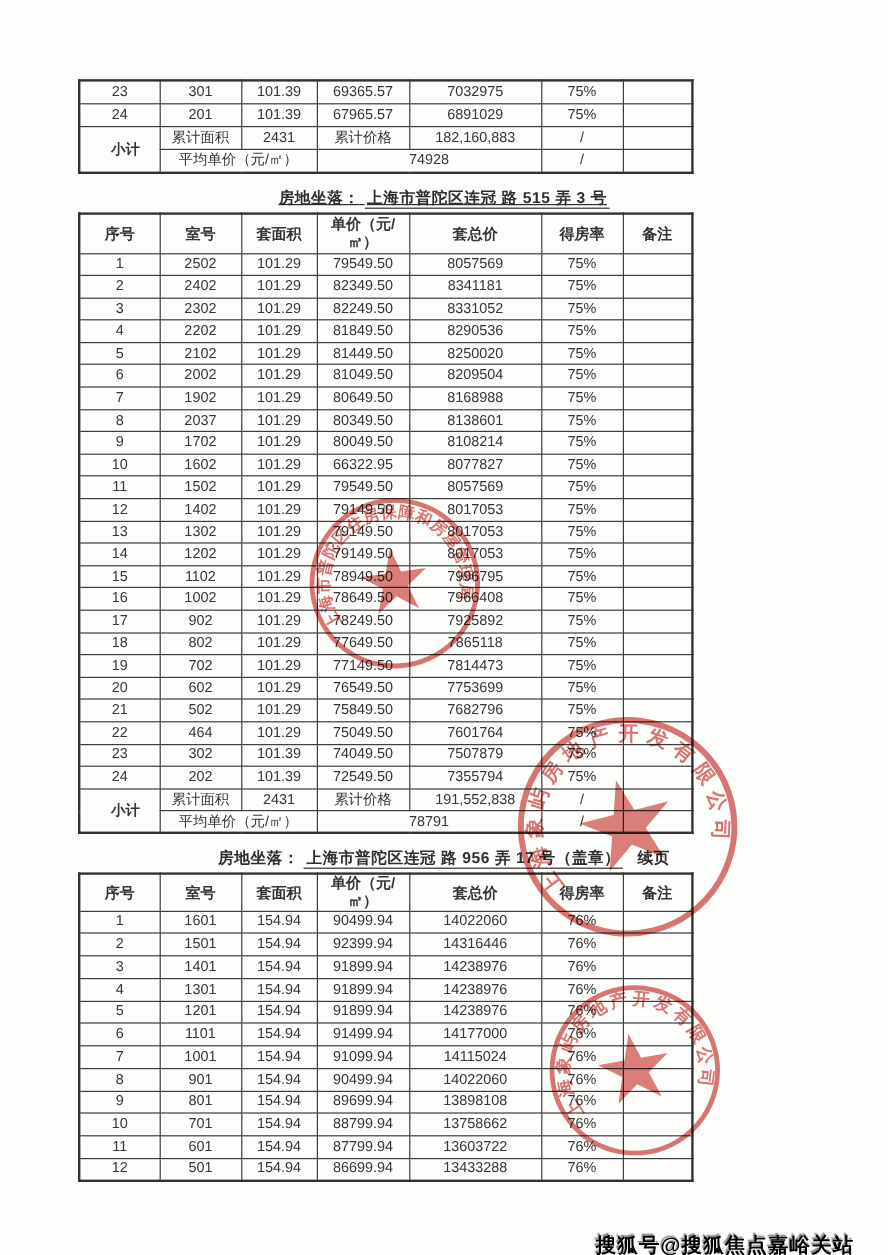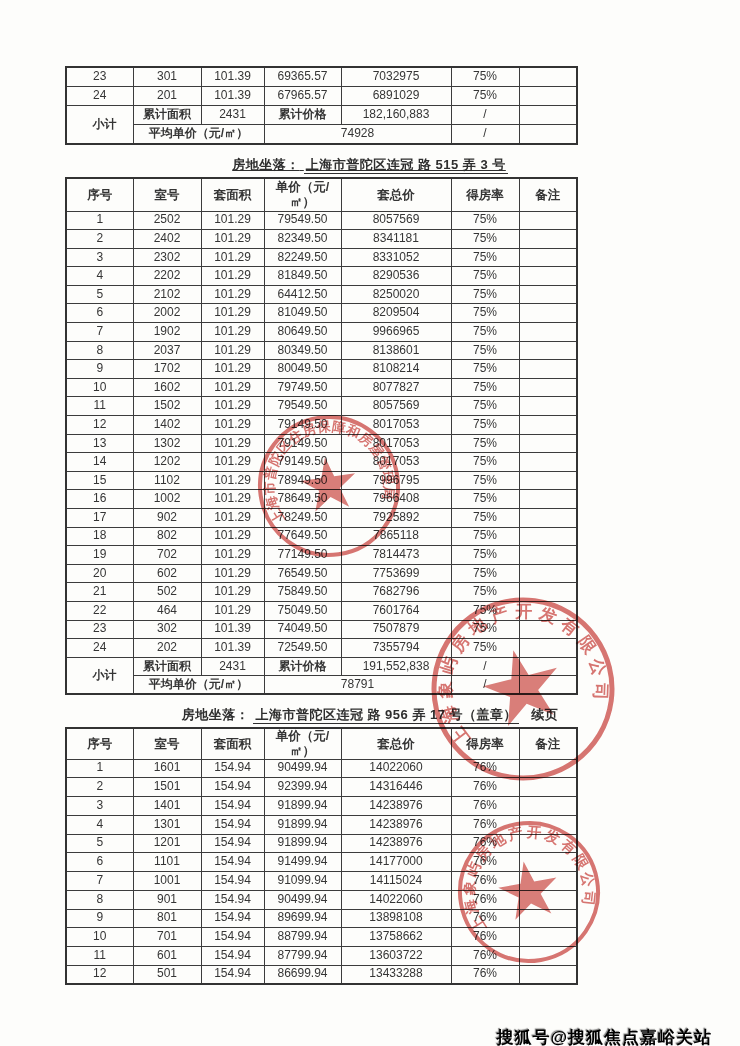--- a/index.html
+++ b/index.html
@@ -21,21 +21,21 @@
     padding:0 1px;
   }
   table { border:2px solid #333; }
   th { font-weight:bold; font-size:12.5px; white-space:normal; }
   .t-top td { height:19.2px; }
   .t-mid thead th { height:33px; }
   .t-mid tbody td { height:18.6px; }
   .t-bot thead th { height:31px; }
   .t-bot tbody td { height:18.75px; }
   .sub-label { width:1.2em; margin:0 auto; word-break:break-all; line-height:19px; font-weight:bold;text-align:center; }
-  .sub-bold { font-weight:bold; white-space:nowrap; }
+  .sub-bold { font-weight:normal; white-space:nowrap; }
   .title {
     position:absolute; width:640px; left:50px;
     text-align:center; font-size:13px; font-weight:bold; color:#2e2e2e;
     letter-spacing:.5px;
   }
   .title .addr { border-bottom:1.5px solid #2e2e2e; padding:0 2px 1px; }
   .title .suffix { margin-left:8px;margin-top:16px; }
   .stamp { position:absolute; mix-blend-mode:multiply; opacity:.85; pointer-events:none; }
   .stamp svg { display:block; }
   .watermark {
@@ -162,40 +162,40 @@
           <td>101.29</td>
           <td>81849.50</td>
           <td>8290536</td>
           <td>75%</td>
           <td></td>
         </tr>
         <tr>
           <td>5</td>
           <td>2102</td>
           <td>101.29</td>
-          <td>64412.50</td>
+          <td>81449.50</td>
           <td>8250020</td>
           <td>75%</td>
           <td></td>
         </tr>
         <tr>
           <td>6</td>
           <td>2002</td>
           <td>101.29</td>
           <td>81049.50</td>
           <td>8209504</td>
           <td>75%</td>
           <td></td>
         </tr>
         <tr>
           <td>7</td>
           <td>1902</td>
           <td>101.29</td>
           <td>80649.50</td>
-          <td>9966965</td>
+          <td>8168988</td>
           <td>75%</td>
           <td></td>
         </tr>
         <tr>
           <td>8</td>
           <td>2037</td>
           <td>101.29</td>
           <td>80349.50</td>
           <td>8138601</td>
           <td>75%</td>
@@ -207,21 +207,21 @@
           <td>101.29</td>
           <td>80049.50</td>
           <td>8108214</td>
           <td>75%</td>
           <td></td>
         </tr>
         <tr>
           <td>10</td>
           <td>1602</td>
           <td>101.29</td>
-          <td>79749.50</td>
+          <td>66322.95</td>
           <td>8077827</td>
           <td>75%</td>
           <td></td>
         </tr>
         <tr>
           <td>11</td>
           <td>1502</td>
           <td>101.29</td>
           <td>79549.50</td>
           <td>8057569</td>

